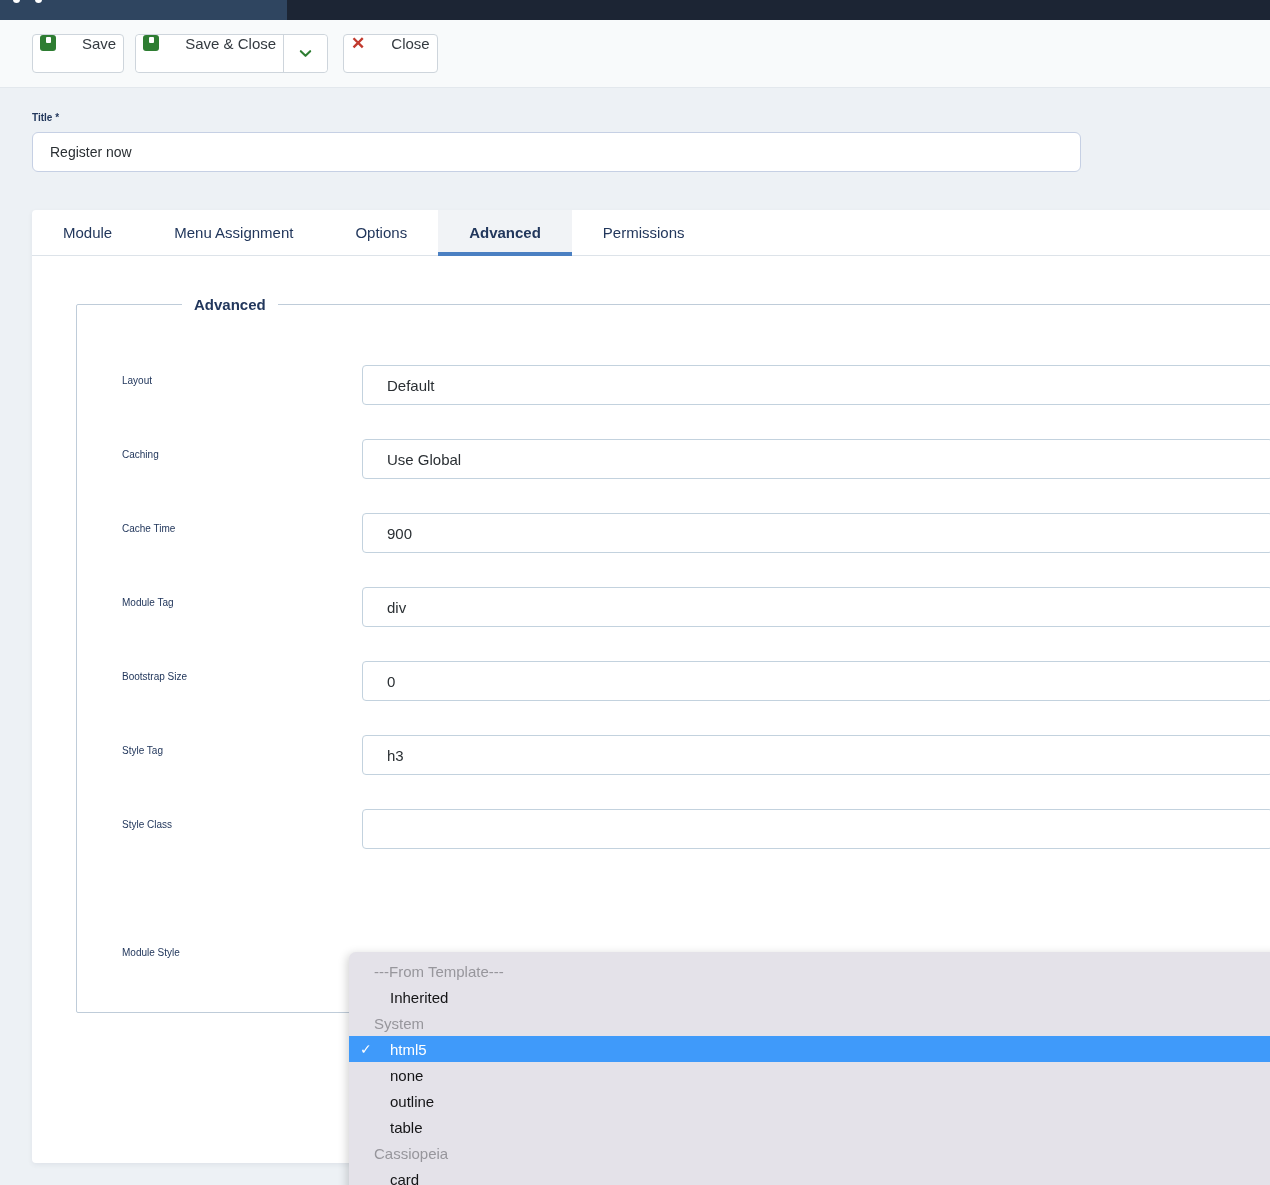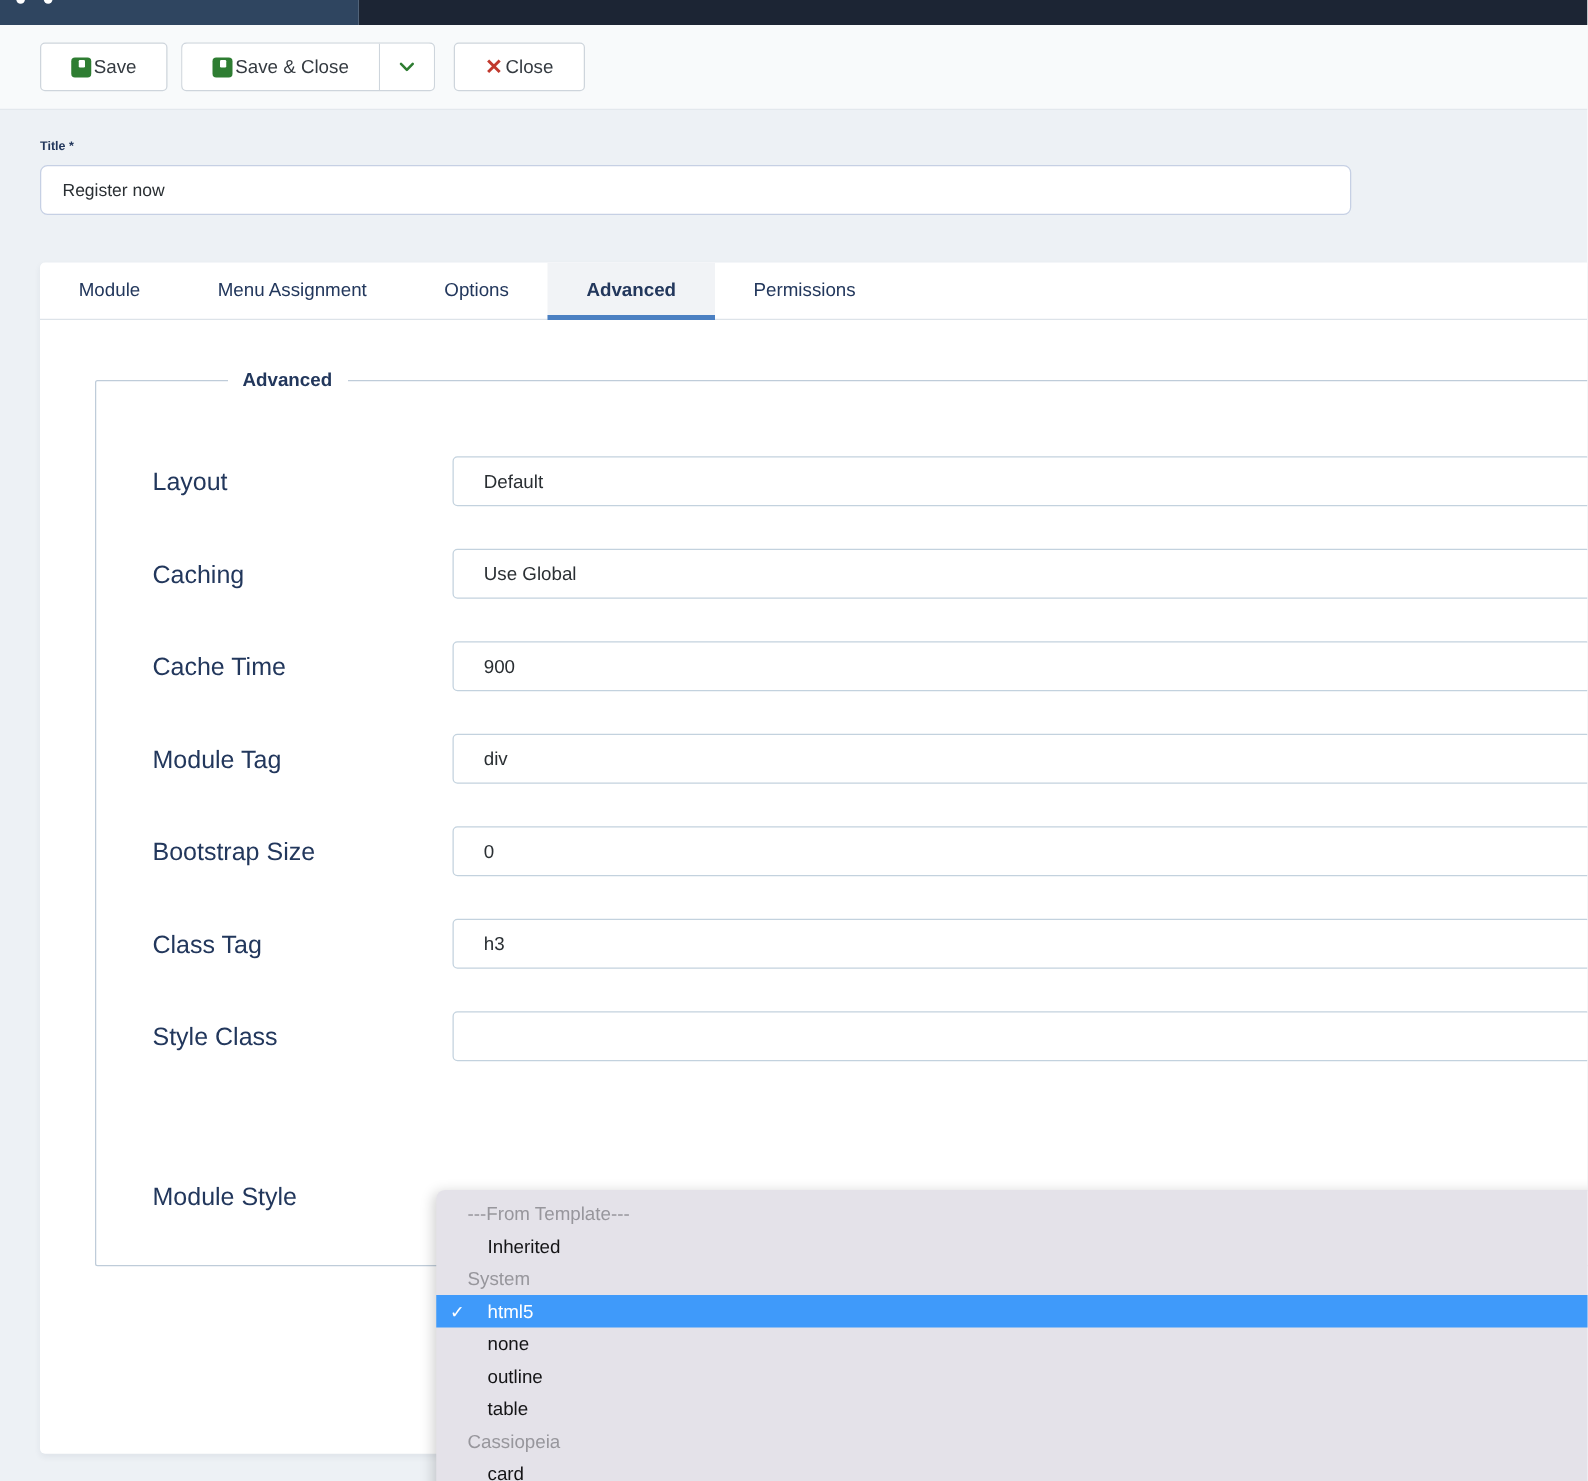--- a/index.html
+++ b/index.html
@@ -18,21 +18,21 @@
   .hdr-dot { position:absolute; top:-4px; width:7px; height:7px; border-radius:50%; background:#fff; }
   .hdr-dot.d1 { left:13px; } .hdr-dot.d2 { left:35px; }
 
   
   .toolbar {
     height:68px; background:#f8fafb; border-bottom:1px solid #e3e8ed;
     display:flex; align-items:flex-start; padding:14px 0 0 32px; gap:11px;
   }
   .btn {
     height:39px; background:#fff; border:1px solid #ced5dc; border-radius:4px;
-    display:inline-flex; align-items:center; padding:0 24px; gap:2px;
+    display:inline-flex; padding:0 7px; gap:26px;
     font-size:15px; color:#343a40; cursor:pointer;
   }
   .btn-group { display:inline-flex; height:39px; border:1px solid #ced5dc; border-radius:4px; background:#fff; }
   .btn-group .btn { border:none; height:37px; border-radius:4px 0 0 4px; }
   .btn-group .btn-caret {
     width:44px; height:37px; border-left:1px solid #ced5dc; border-radius:0 4px 4px 0;
     display:inline-flex; align-items:center; justify-content:center; background:#fff; cursor:pointer;
   }
   .btn-close { margin-left:4px; }
   .icon-floppy { width:16px; height:16px; display:inline-block; position:relative; background:#2e7d32; border-radius:3px; }
@@ -64,21 +64,21 @@
 
   
   fieldset.adv {
     margin:40px -20px 0 44px; border:1px solid #bfccd9; border-radius:2px;
     padding:52px 40px 35px 45px;
   }
   fieldset.adv legend {
     margin-left:60px; padding:0 12px; font-size:15px; font-weight:bold; color:#22375c;
   }
   .frow { display:grid; grid-template-columns:240px 1fr; margin-bottom:34px; }
-  .frow .flabel { font-size:20px; padding-top:10px; color:#22375c; }
+  .frow .flabel { font-size:10px; padding-top:10px; color:#22375c; }
   .fctrl {
     height:40px; background:#fff; border:1px solid #c3d2de; border-radius:4px;
     width:calc(100% + 24px); font-size:15px; color:#2a2f33;
     display:flex; align-items:center; padding-left:24px;
   }
   .fctrl.ta { height:86px; align-items:flex-start; padding-top:11px; }
   .frow.ta-row { margin-bottom:36px; }
   .frow.style-row { margin-top:88px; margin-bottom:0; }
   .frow.style-row .fctrl { visibility:hidden; }
 
@@ -165,21 +165,21 @@
       <div class="flabel">Module Tag</div>
       <div class="fctrl">div</div>
     </div>
 
     <div class="frow">
       <div class="flabel">Bootstrap Size</div>
       <div class="fctrl">0</div>
     </div>
 
     <div class="frow">
-      <div class="flabel">Class Tag</div>
+      <div class="flabel">Style Tag</div>
       <div class="fctrl">h3</div>
     </div>
 
     <div class="frow">
       <div class="flabel">Style Class</div>
       <div class="fctrl"></div>
     </div>
 
     <div class="frow style-row">
       <div class="flabel">Module Style</div>

